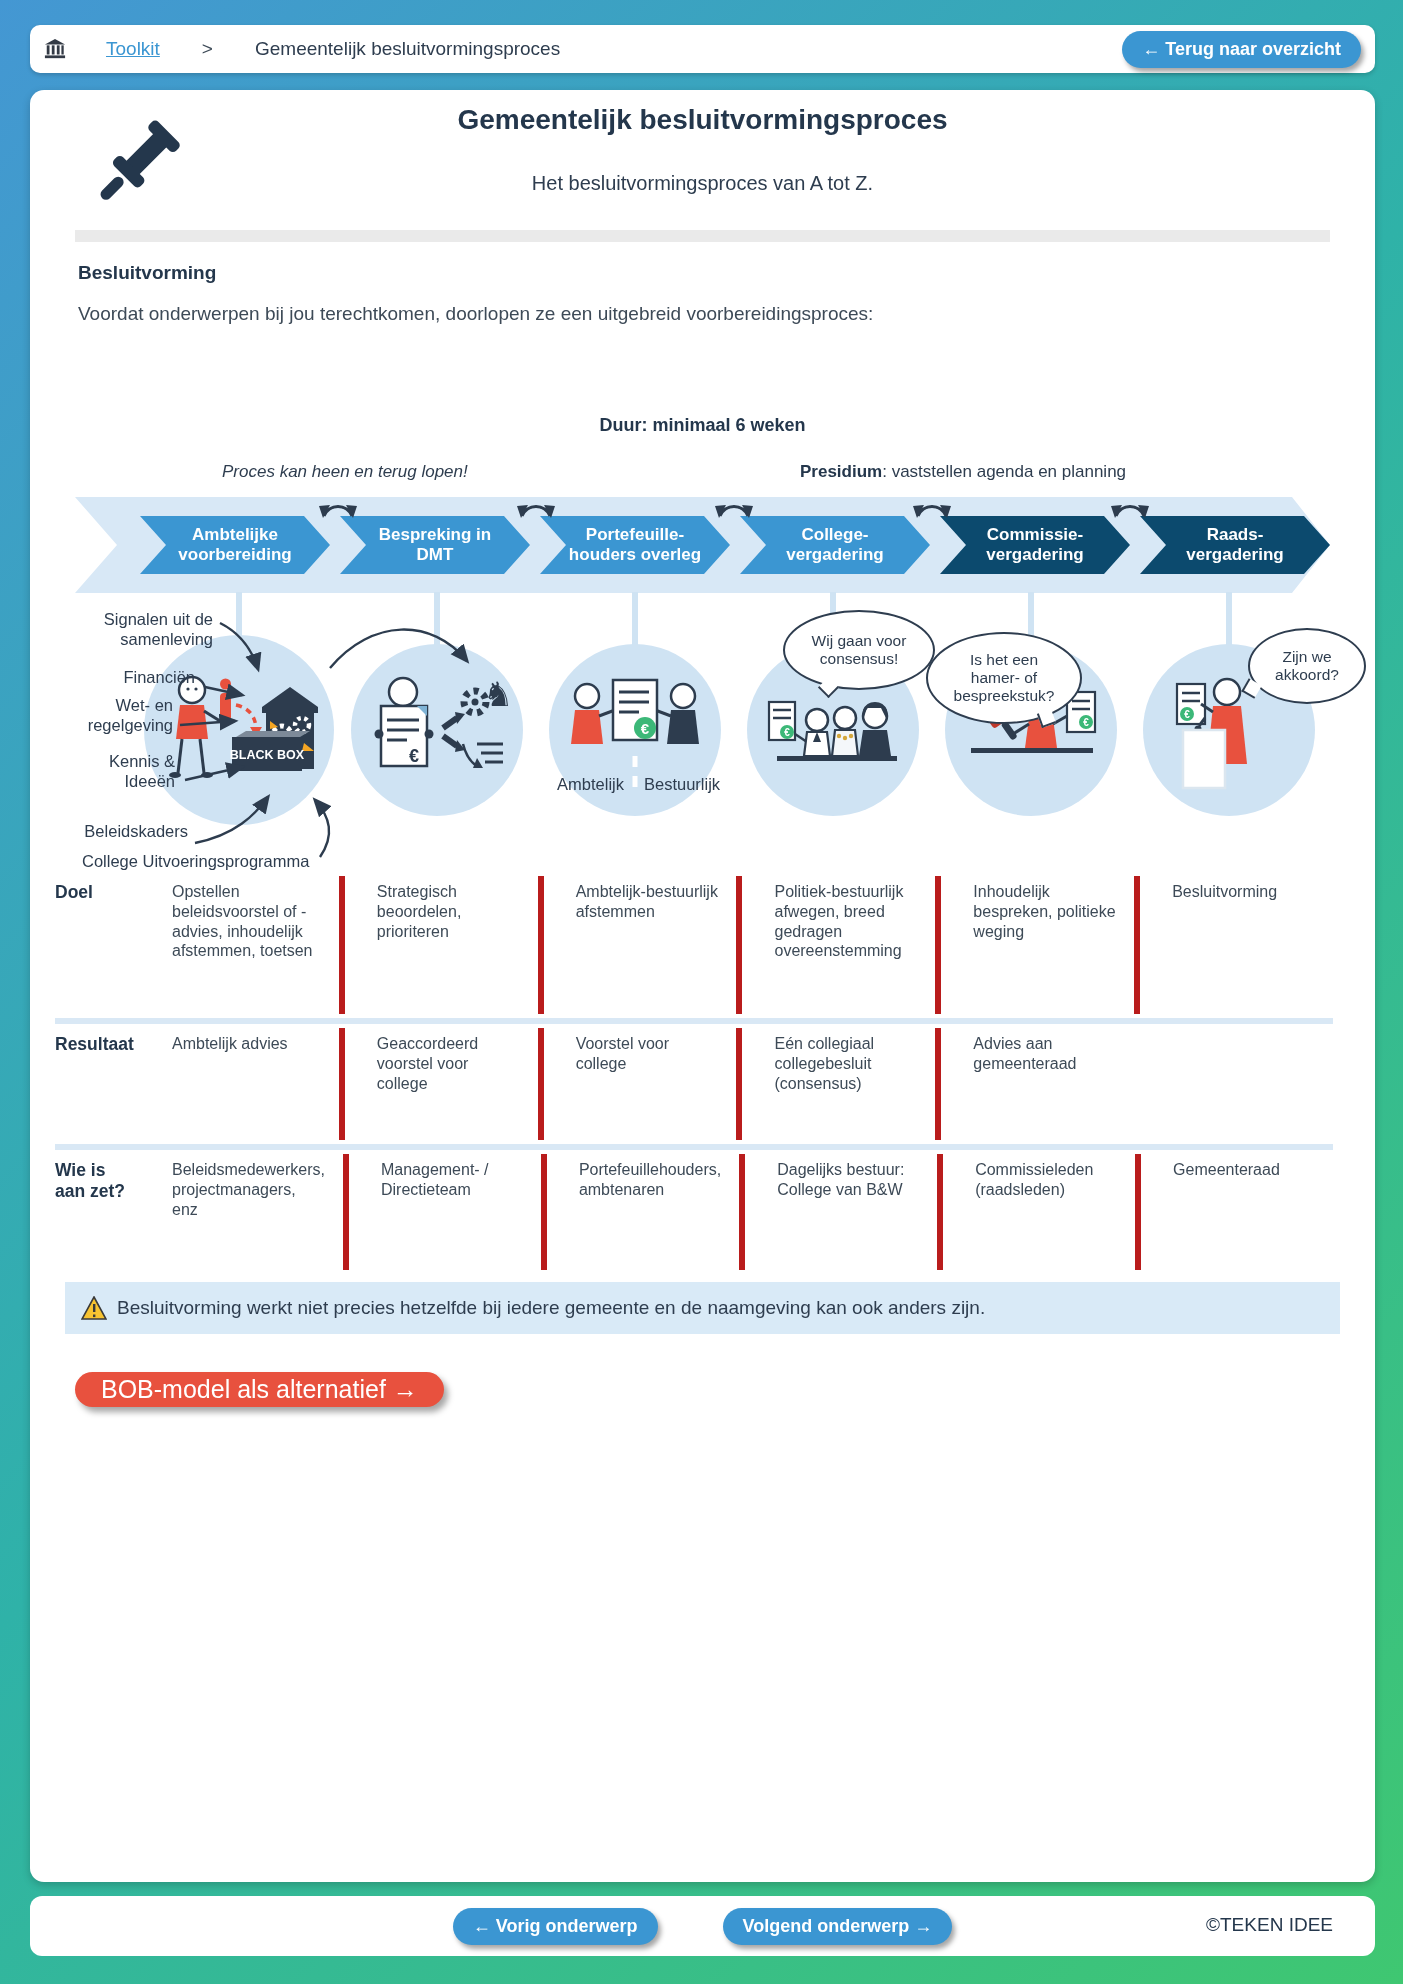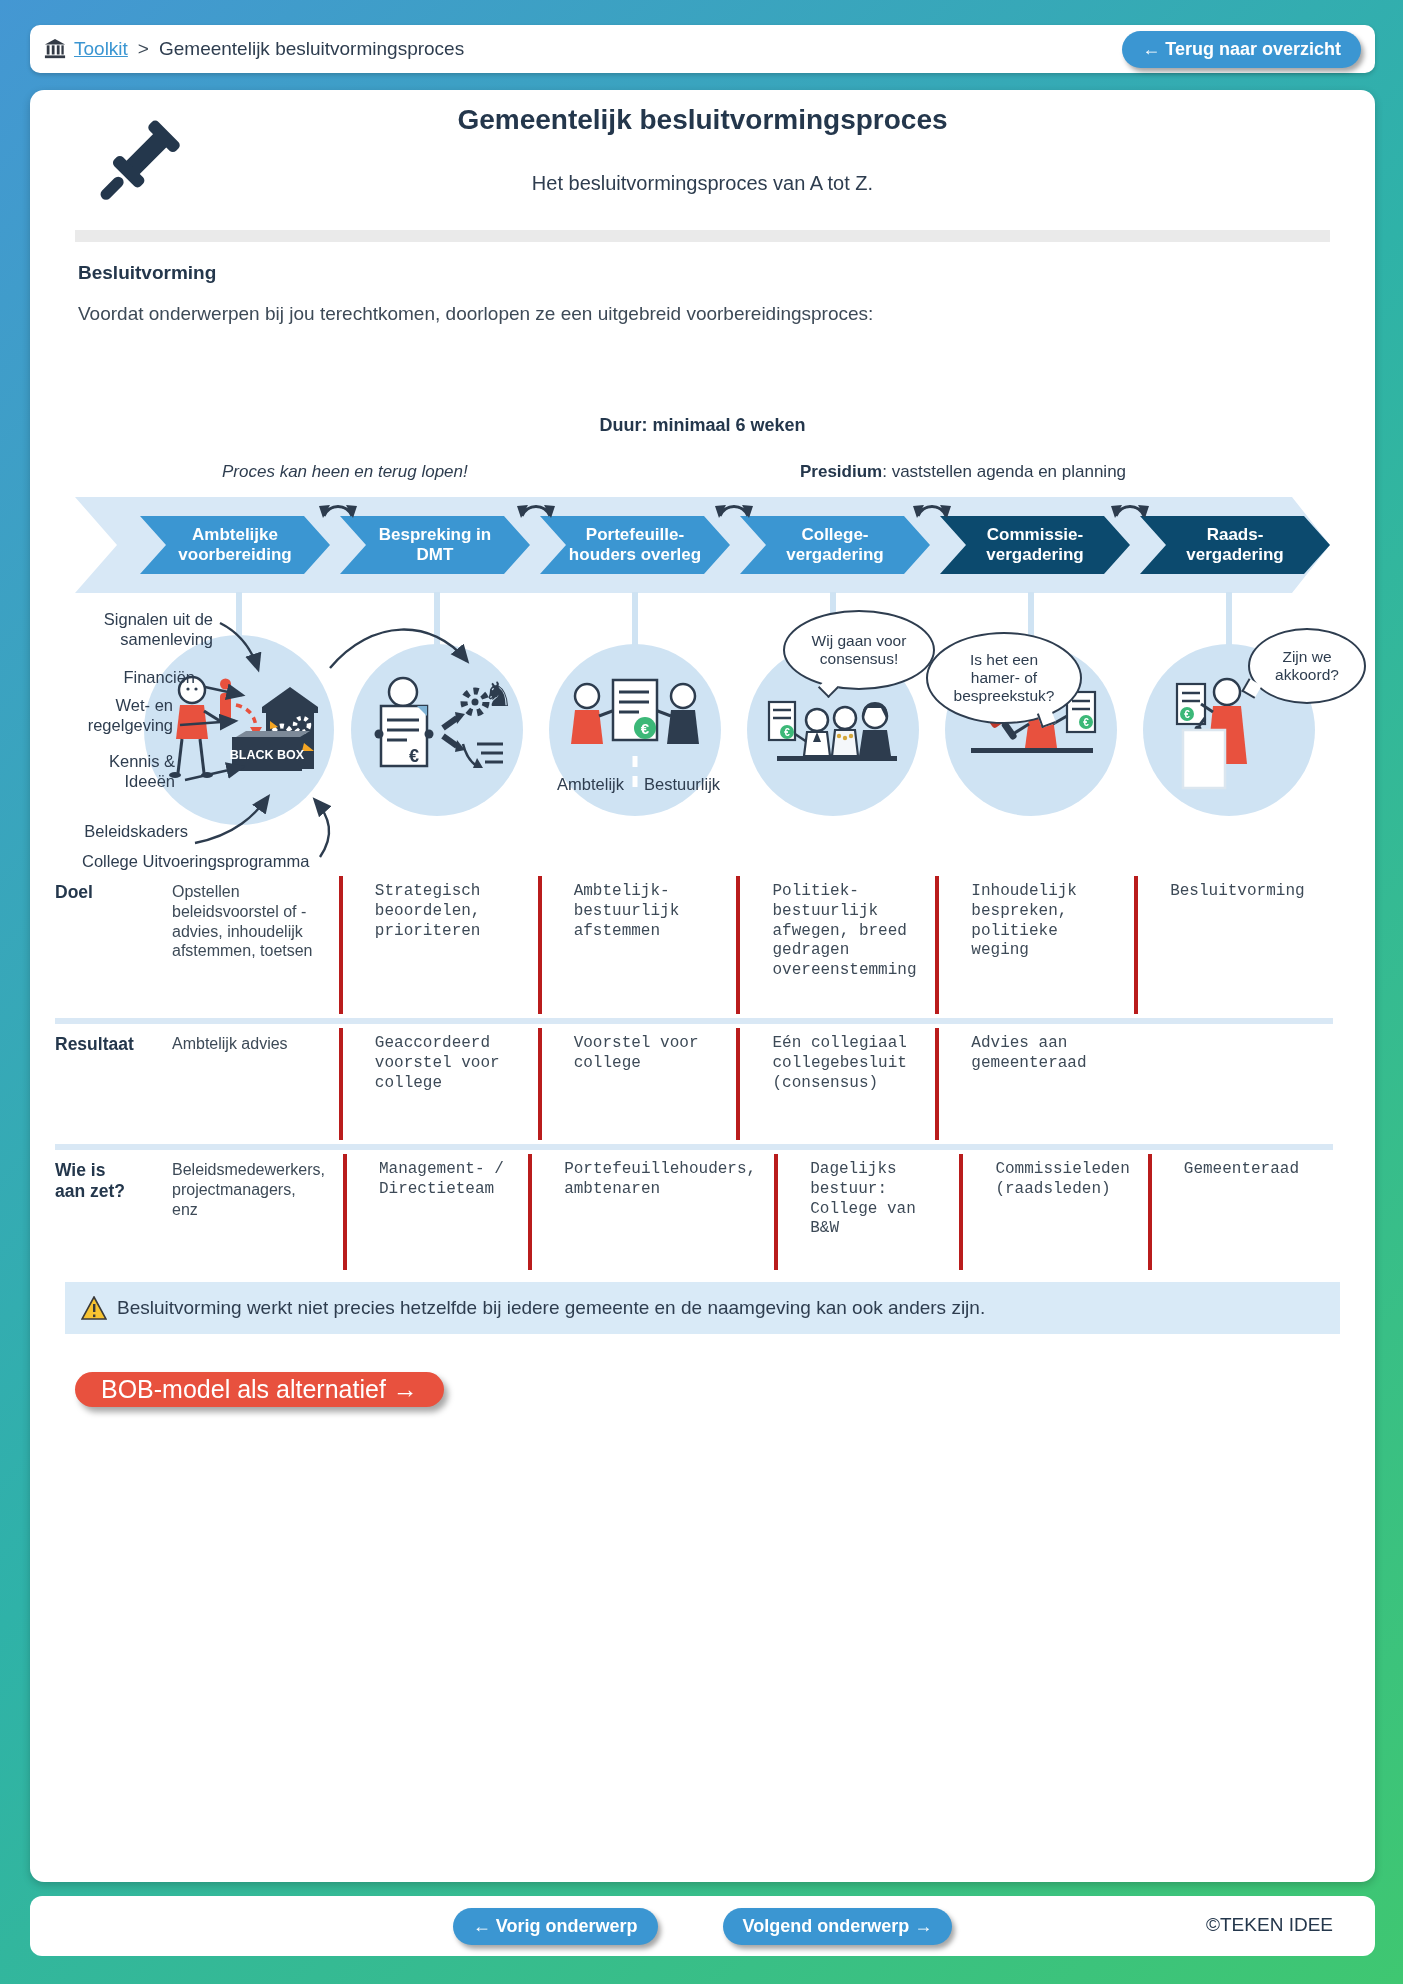--- a/index.html
+++ b/index.html
@@ -6,21 +6,21 @@
   body{width:1403px;height:1984px;overflow:hidden;
        font-family:"Liberation Sans",sans-serif;
        background:linear-gradient(135deg,#4497d3 0%,#2fb2a8 48%,#3fc771 100%);}
   .abs{position:absolute;}
   .pre{white-space:pre-line;}
   .page{position:relative;width:1403px;height:1984px;}
 
   
   .topbar{left:30px;top:25px;width:1345px;height:48px;background:#fff;border-radius:10px;
           display:flex;align-items:center;padding:5px 14px;box-sizing:border-box;
-          box-shadow:0 2px 4px rgba(0,0,0,.18);}
+          box-shadow:0 2px 4px rgba(0,0,0,.18);gap:32px;}
   .crumb-icon{width:22px;height:22px;margin-right:8px;flex:0 0 auto;}
   .crumb-link{color:#3b96d2;text-decoration:underline;font-size:19px;cursor:pointer;}
   .crumb-sep{color:#3d4a57;font-size:19px;margin:0 10px;}
   .crumb-cur{color:#2e3d4f;font-size:19px;}
   .btn-pill{background:#3b96d2;color:#fff;font-weight:bold;font-size:18px;border:none;
             border-radius:19px;padding:8px 20px;cursor:pointer;
             box-shadow:3px 4px 5px rgba(0,0,0,.35);}
   .topbar .btn-pill{margin-left:auto;}
 
   
@@ -63,21 +63,21 @@
   .bubble.tail-down-right::after{bottom:-4px;right:26px;border-right:2.5px solid #2e3d4f;
           border-bottom:2.5px solid #2e3d4f;transform:rotate(70deg);}
   .bubble.tail-left::after{bottom:6px;left:-6px;border-left:2.5px solid #2e3d4f;
           border-bottom:2.5px solid #2e3d4f;transform:rotate(30deg);}
 
   
   .ptable{left:55px;top:876px;width:1278px;}
   .trow{display:grid;grid-template-columns:85px repeat(6,1fr);}
   .tlabel{font-size:17.5px;font-weight:bold;color:#24374c;padding-top:6px;line-height:1.2;}
   .tcell{font-size:16px;color:#3d4a57;line-height:1.24;padding:6px 18px 14px 32px;}
-  .trow .tcell + .tcell{border-left:4px solid #b91c1c;font-family:Liberation Mono, monospace;}
+  .trow .tcell + .tcell{border-left:6px solid #b91c1c;}
   .row-doel .tcell{min-height:118px;}
   .row-res .tcell{min-height:92px;}
   .row-wie .tcell{min-height:96px;}
   .tdiv{height:6px;background:#d9e8f5;margin:4px 0;}
 
   
   .notice{left:65px;top:1282px;width:1275px;height:52px;background:#d9eaf7;display:flex;
           align-items:center;padding:0 16px;box-sizing:border-box;}
   .notice-text{font-size:19px;color:#2e3d4f;margin-left:10px;}
   .cta{left:75px;top:1372px;background:#e8513e;color:#fff;font-weight:normal;font-size:25px;

